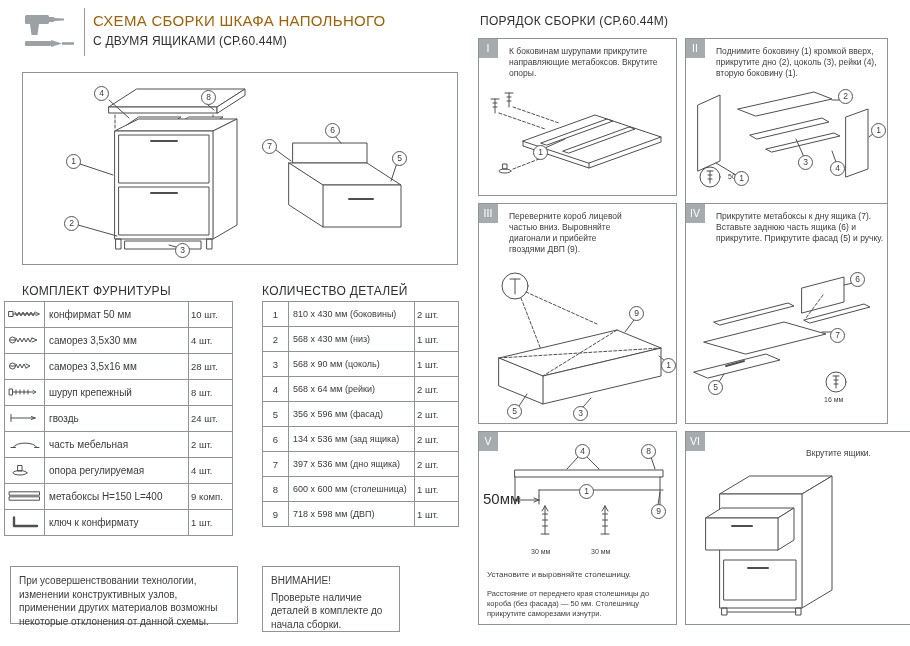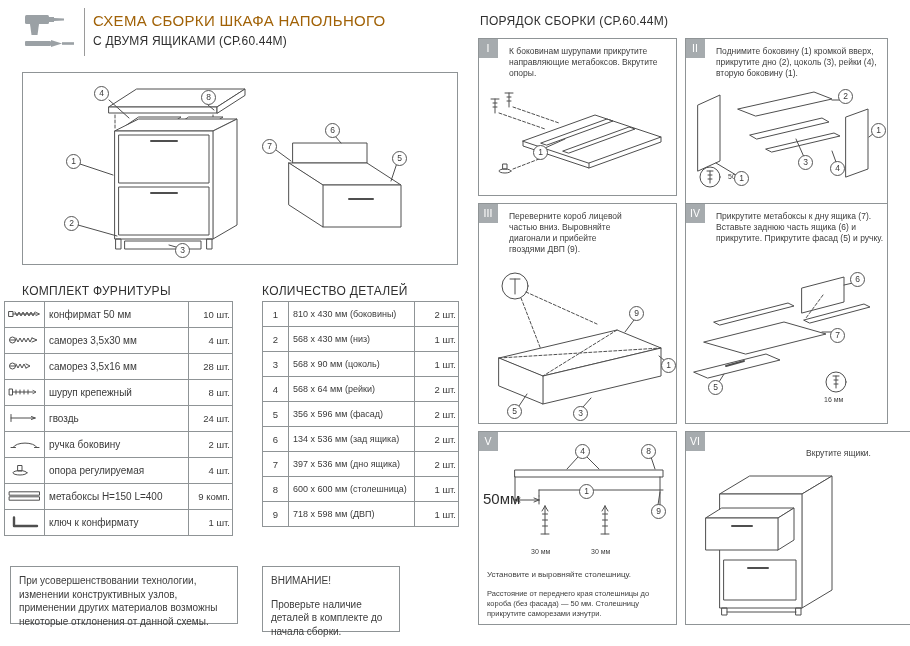--- a/index.html
+++ b/index.html
@@ -13,21 +13,21 @@
   .small-label{position:absolute;font-size:7px;color:#3c3c3c;z-index:2;white-space:nowrap}
   h1{font-size:15px;font-weight:normal;letter-spacing:.3px;color:#a16207}
   .subtitle{font-size:12px;color:#2f2f2f;letter-spacing:.2px}
   h2{font-size:12px;font-weight:normal;letter-spacing:.3px;color:#2f2f2f}
   table{border-collapse:collapse;table-layout:fixed;background:#fff}
   td{border:1px solid #8f9496;font-size:10px;vertical-align:middle;padding:1px 4px;overflow:hidden;color:#3a3a3a}
   .hw td{height:26px}
   .parts td{height:25px}
   .td-icon{text-align:center;padding:1px}
   .td-num{text-align:center;font-size:9.5px}
-  .td-qty{text-align:right;font-size:9.5px;padding:1px 2px}
+  .td-qty{text-align:left;font-size:9.5px;padding:1px 2px}
   .parts .td-name{font-size:9px}
   .note-box{position:absolute;border:1px solid #8f9496;padding:7px 8px;font-size:10px;line-height:1.35;color:#3c3c3c}
   svg.line{position:absolute;left:0}
   svg.line *{stroke:#4f4f4f;stroke-width:1;fill:none;stroke-linecap:round;stroke-linejoin:round}
   svg.line .fillw{fill:#fff}
   svg.line .dash{stroke-dasharray:3 2}
   svg.line .thick{stroke-width:2}
   .icon-svg *{stroke:#4f4f4f;stroke-width:1;fill:none;stroke-linecap:round;stroke-linejoin:round}
   .divider{position:absolute;width:1px;background:#9a9a9a}
 </style>
@@ -154,21 +154,21 @@
           </svg></td>
     <td class="td-name">гвоздь</td>
     <td class="td-qty">24 шт.</td>
   </tr>
   <tr>
     <td class="td-icon"><svg class="icon-svg" width="34" height="12" viewBox="0 0 34 12">
             <path d="M5 9.5 C8 3.5, 26 3.5, 29 9.5"></path>
             <line x1="3" y1="9.5" x2="7.5" y2="9.5"></line>
             <line x1="26.5" y1="9.5" x2="31" y2="9.5"></line>
           </svg></td>
-    <td class="td-name">ручка боковину</td>
+    <td class="td-name">часть мебельная</td>
     <td class="td-qty">2 шт.</td>
   </tr>
   <tr>
     <td class="td-icon"><svg class="icon-svg" width="34" height="12" viewBox="0 0 34 12">
             <ellipse cx="12" cy="8.8" rx="7" ry="2.2"></ellipse>
             <rect x="10" y="1.5" width="4" height="5.5"></rect>
           </svg></td>
     <td class="td-name">опора регулируемая</td>
     <td class="td-qty">4 шт.</td>
   </tr>
@@ -243,21 +243,21 @@
     <td class="td-name">718 х 598 мм (ДВП)</td>
     <td class="td-qty">1 шт.</td>
   </tr>
 </tbody>
   </table>
 
 <div class="note-box" style="left:10px;top:566px;width:228px;height:58px">
   <span>При усовершенствовании технологии, изменении конструктивных узлов, применении других материалов возможны некоторые отклонения от данной схемы.</span>
 </div>
 <div class="note-box" style="left:262px;top:566px;width:138px;height:66px">
-  <div style="margin-bottom:10px">ВНИМАНИЕ!</div>
+  <div style="margin-bottom:3px">ВНИМАНИЕ!</div>
   <div>Проверьте наличие деталей в комплекте до начала сборки.</div>
 </div>
 
 <h2 class="abs" style="left:480px;top:14px">ПОРЯДОК СБОРКИ (СР.60.44М)</h2>
 
 <div class="panel" style="left:478px;top:38px;width:199px;height:158px;overflow:hidden">
   <div class="badge">I</div>
   <div class="step-text" style="left:30px;top:7px;width:160px">К боковинам шурупами прикрутите направляющие метабоксов. Вкрутите опоры.</div>
   <svg class="line" style="top:44px" width="199" height="112" viewBox="0 0 199 112">
     <line x1="16" y1="16" x2="16" y2="30"></line>

